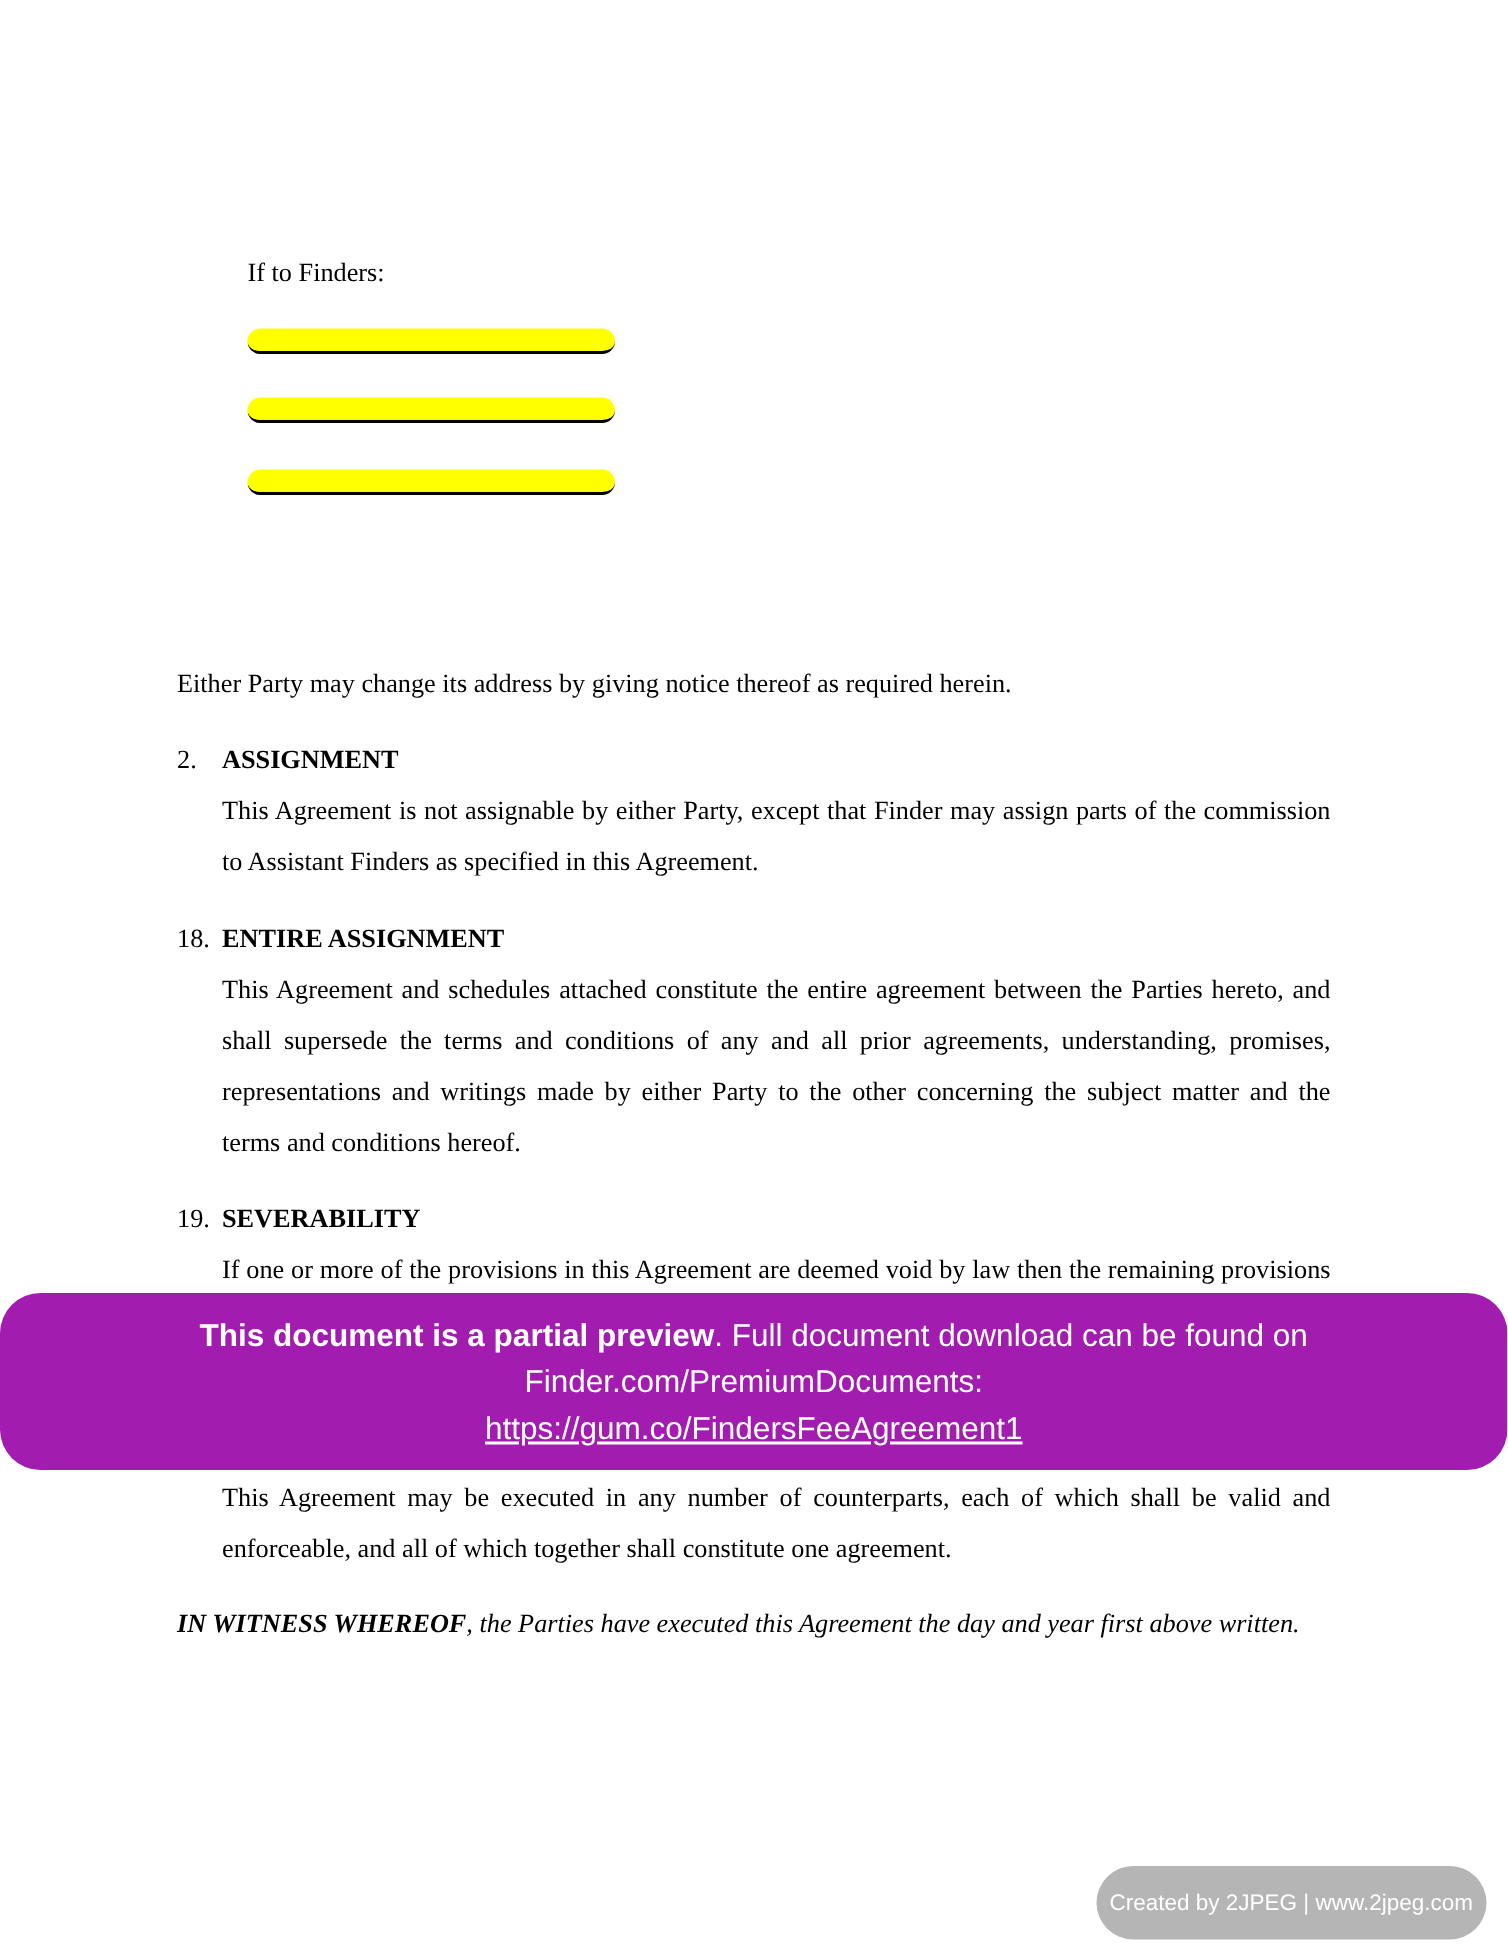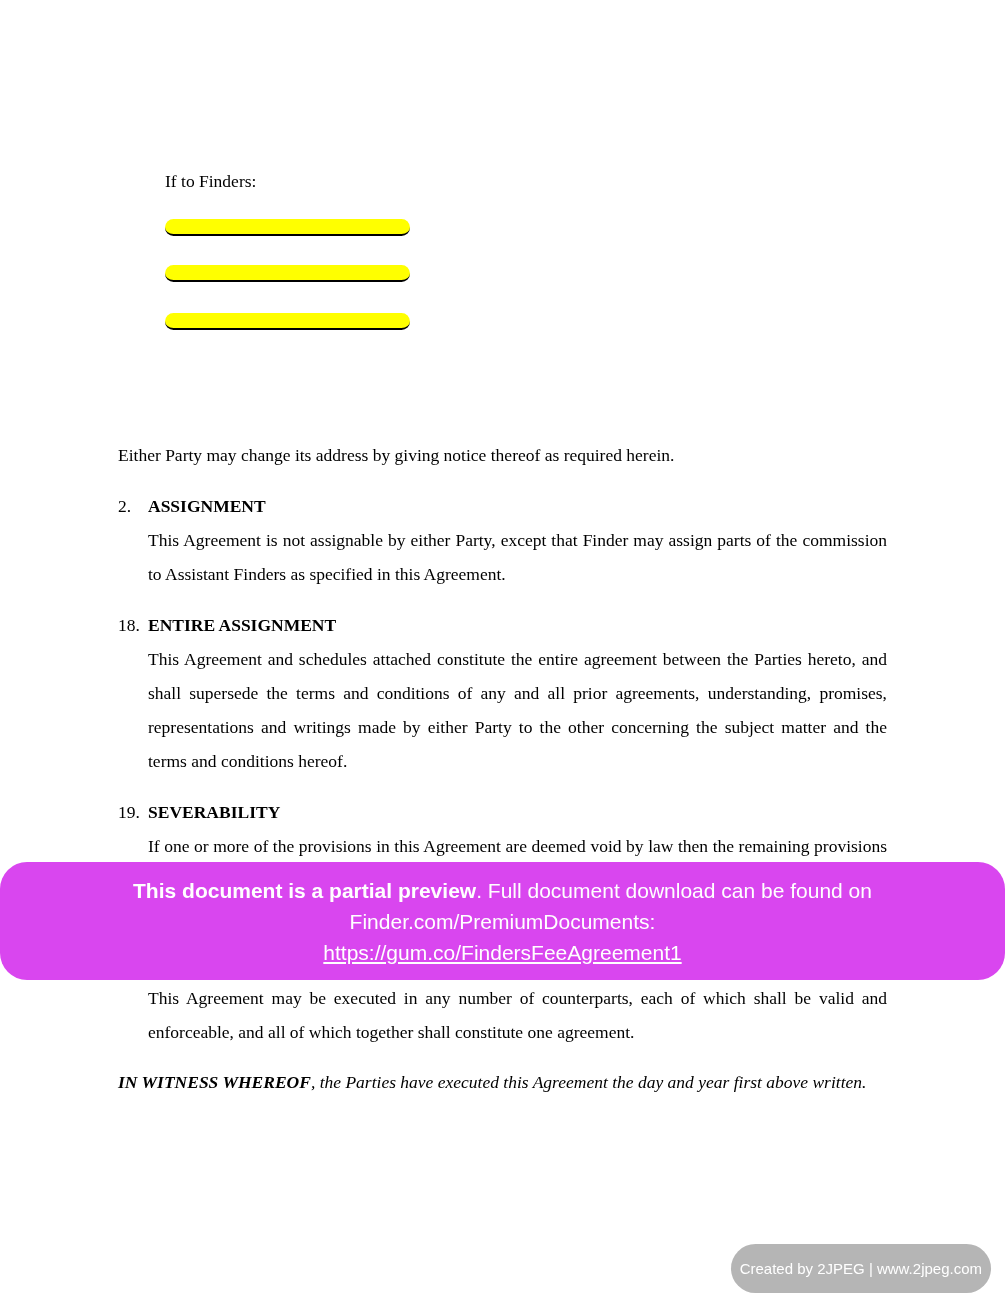--- a/index.html
+++ b/index.html
@@ -117,21 +117,21 @@
 
     <p class="body clip-line">This Agreement may be executed in any number of counterparts, each of which shall be valid and</p>
     <p class="body">enforceable, and all of which together shall constitute one agreement.</p>
 
     <p class="witness">
       <span class="b">IN WITNESS WHEREOF</span><span>, the Parties have executed this Agreement the day and year first above written.</span>
     </p>
 
   </div>
 
-  <div class="banner" style="background: #d946ef;">
+  <div class="banner" style="background: #a21caf;">
     <div class="banner-line">
       <span class="b">This document is a partial preview</span><span>. Full document download can be found on</span>
     </div>
     <div class="banner-line">Finder.com/PremiumDocuments:</div>
     <div class="banner-line">
       <span class="banner-link">https://gum.co/FindersFeeAgreement1</span>
     </div>
   </div>
 
   <div class="watermark">Created by 2JPEG | www.2jpeg.com</div>

